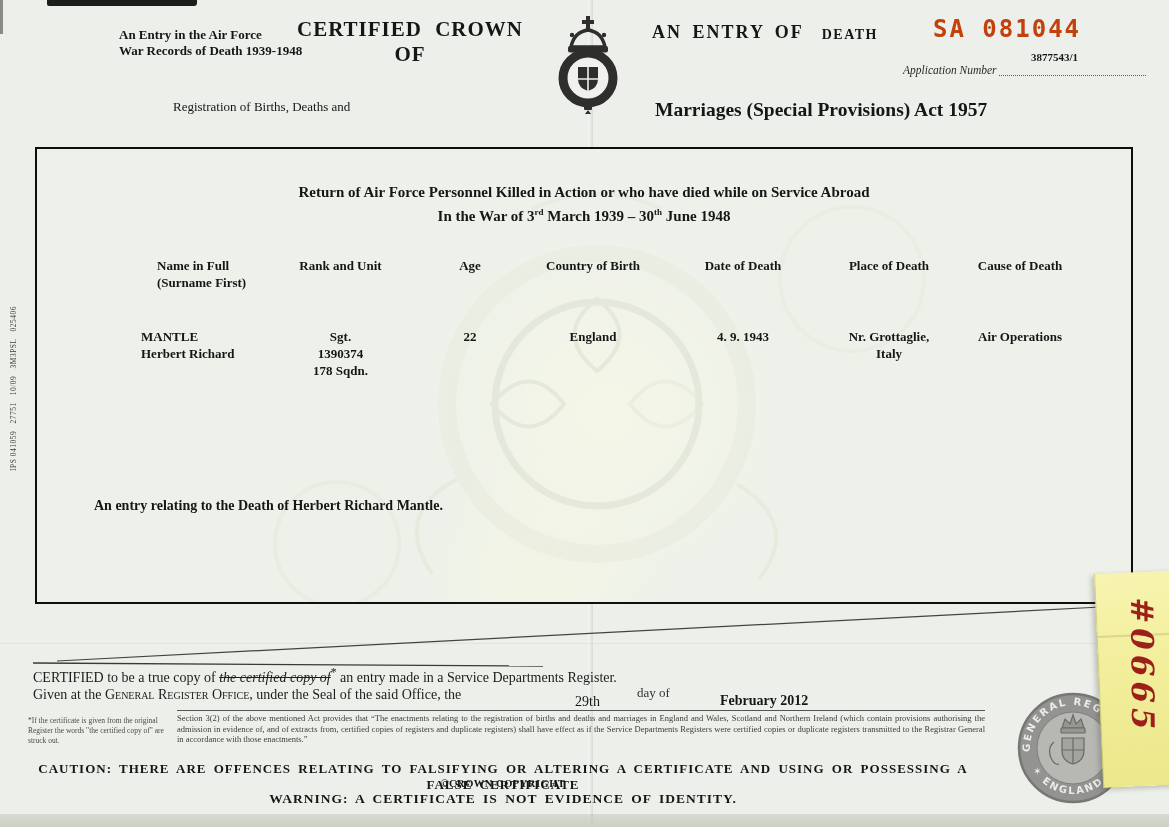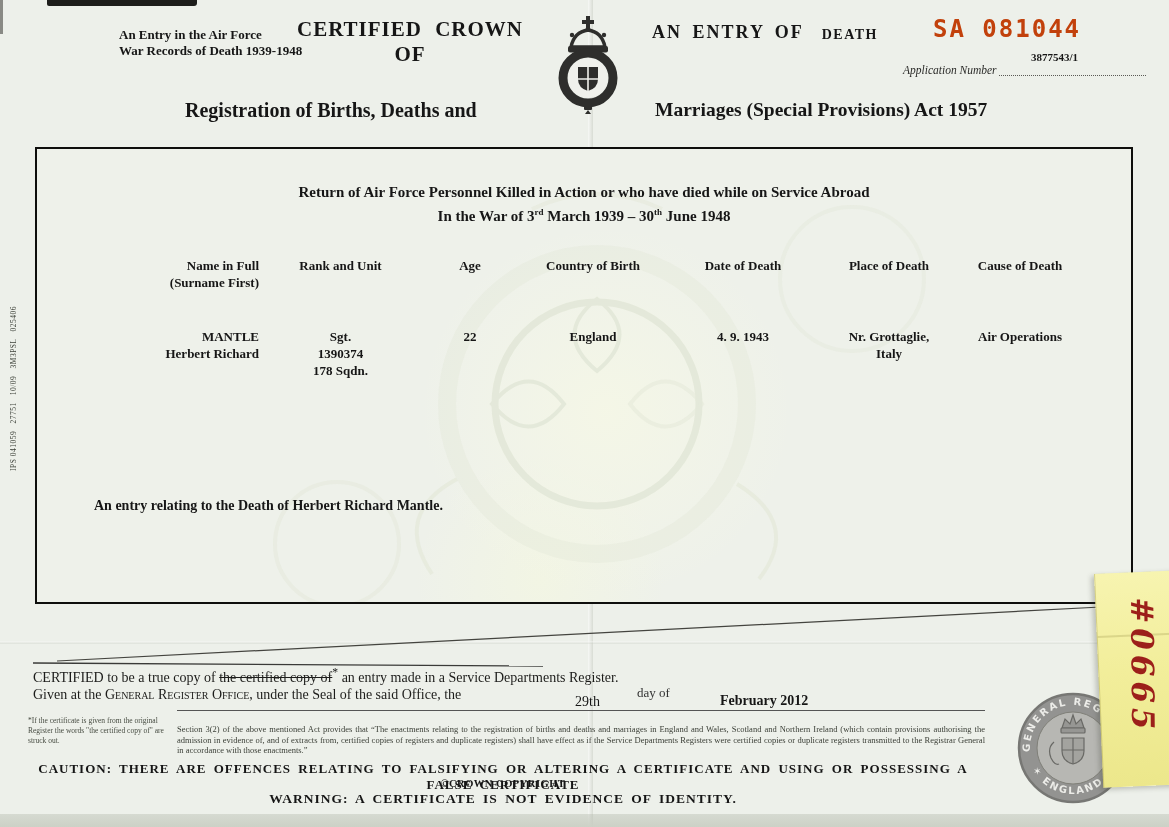--- a/index.html
+++ b/index.html
@@ -26,54 +26,54 @@
   .hdr-certified{position:absolute;left:295px;top:17px;width:230px;text-align:center;
     font-weight:bold;font-size:21px;letter-spacing:1px;word-spacing:7px;}
   .hdr-entry{position:absolute;left:652px;top:22px;font-weight:bold;font-size:18px;letter-spacing:2px;word-spacing:4px;}
   .hdr-entry .etype{font-size:14px;letter-spacing:1.5px;margin-left:18px;position:relative;top:1px;}
   .hdr-serial{position:absolute;left:933px;top:15px;font-family:"DejaVu Sans Mono",monospace;
     font-weight:600;font-size:24px;letter-spacing:2px;color:#c2410c;}
   .appnum{position:absolute;left:903px;top:51px;width:243px;}
   .appnum-value{display:block;padding-left:128px;font-weight:bold;font-size:11px;}
   .appnum-line{display:flex;align-items:flex-end;font-style:italic;font-size:11.5px;color:#2a2a28;}
   .appnum-dots{flex:1;border-bottom:1.5px dotted #5a5a55;height:12px;margin-left:2px;}
-  .act-left{position:absolute;left:185px;top:99px;font-weight:bold;font-size:20px;}
+  .act-left{position:absolute;left:173px;top:99px;font-weight:normal;font-size:13px;}
   .act-right{position:absolute;left:655px;top:99px;font-weight:bold;font-size:19.5px;}
   
   .crest{position:absolute;left:547px;top:16px;width:82px;height:98px;}
   
   .box{position:absolute;left:35px;top:147px;width:1094px;height:453px;border:2px solid #0e0e0c;
     background:
       radial-gradient(circle 250px at 52% 58%, rgba(245,247,230,.9), rgba(245,247,230,0) 75%),
       radial-gradient(circle 180px at 46% 95%, rgba(243,246,226,.8), rgba(243,246,226,0) 70%),
       #eef1ea;z-index:1;}
   .watermark{position:absolute;left:0;top:0;width:100%;height:100%;}
   .box-title{position:absolute;left:0;top:33px;width:100%;text-align:center;font-weight:bold;font-size:15px;line-height:20px;}
   .box-title sup{font-size:9px;}
   .grid{position:absolute;left:62px;top:108px;display:grid;
     grid-template-columns:160px 163px 96px 150px 150px 142px 120px;grid-row-gap:37px;
     font-weight:bold;font-size:13px;line-height:17px;}
   .gcell{text-align:center;}
-  .gcell.c1{text-align:right;}
+  .gcell.c1{text-align:left;margin-left:42px;}
   .gcell.hdr.c1{padding-left:16px;}
   .entry-note{position:absolute;left:57px;top:349px;font-weight:bold;font-size:14px;}
   
   .lines{position:absolute;left:0;top:0;width:1169px;height:827px;z-index:2;pointer-events:none;}
   
   .certified-line{position:absolute;left:33px;top:666px;font-size:14px;color:#1c1c1a;}
-  .struck{text-decoration:line-through;}
+  .struck{font-style:italic;text-decoration:line-through;}
   .given-line{position:absolute;left:33px;top:687px;font-size:14px;color:#1c1c1a;}
   .smallcaps{font-variant:small-caps;}
   .day-value{position:absolute;left:575px;top:694px;font-weight:normal;font-size:14px;}
   .day-of{position:absolute;left:637px;top:685px;font-size:13px;color:#333;}
   .date-value{position:absolute;left:720px;top:693px;font-weight:bold;font-size:14px;}
   .footnote{position:absolute;left:28px;top:716px;width:152px;font-size:7.5px;
     line-height:10px;color:#474c42;}
   .section-clause{position:absolute;left:177px;top:710px;width:808px;font-size:8.5px;line-height:10.5px;
-    color:#3a3e36;border-top:1px solid #555;padding-top:13px;text-align:justify;}
+    color:#3a3e36;border-top:1px solid #555;padding-top:2px;text-align:justify;}
   .caution{position:absolute;left:28px;top:761px;width:950px;text-align:center;font-weight:bold;
     font-size:13px;letter-spacing:1px;word-spacing:3px;}
   .copyright{position:absolute;left:28px;top:778px;width:950px;text-align:center;font-weight:bold;
     font-size:10.5px;letter-spacing:.5px;}
   .warning{position:absolute;left:28px;top:791px;width:950px;text-align:center;font-weight:bold;
     font-size:13.5px;letter-spacing:1px;word-spacing:3px;}
   
   .seal{position:absolute;left:1010px;top:690px;width:126px;height:120px;z-index:3;opacity:.92;}
   .seal-text{font-family:"DejaVu Sans",sans-serif;font-size:10px;font-weight:bold;letter-spacing:2px;fill:#ececе8;fill:#ecece8;}
   

